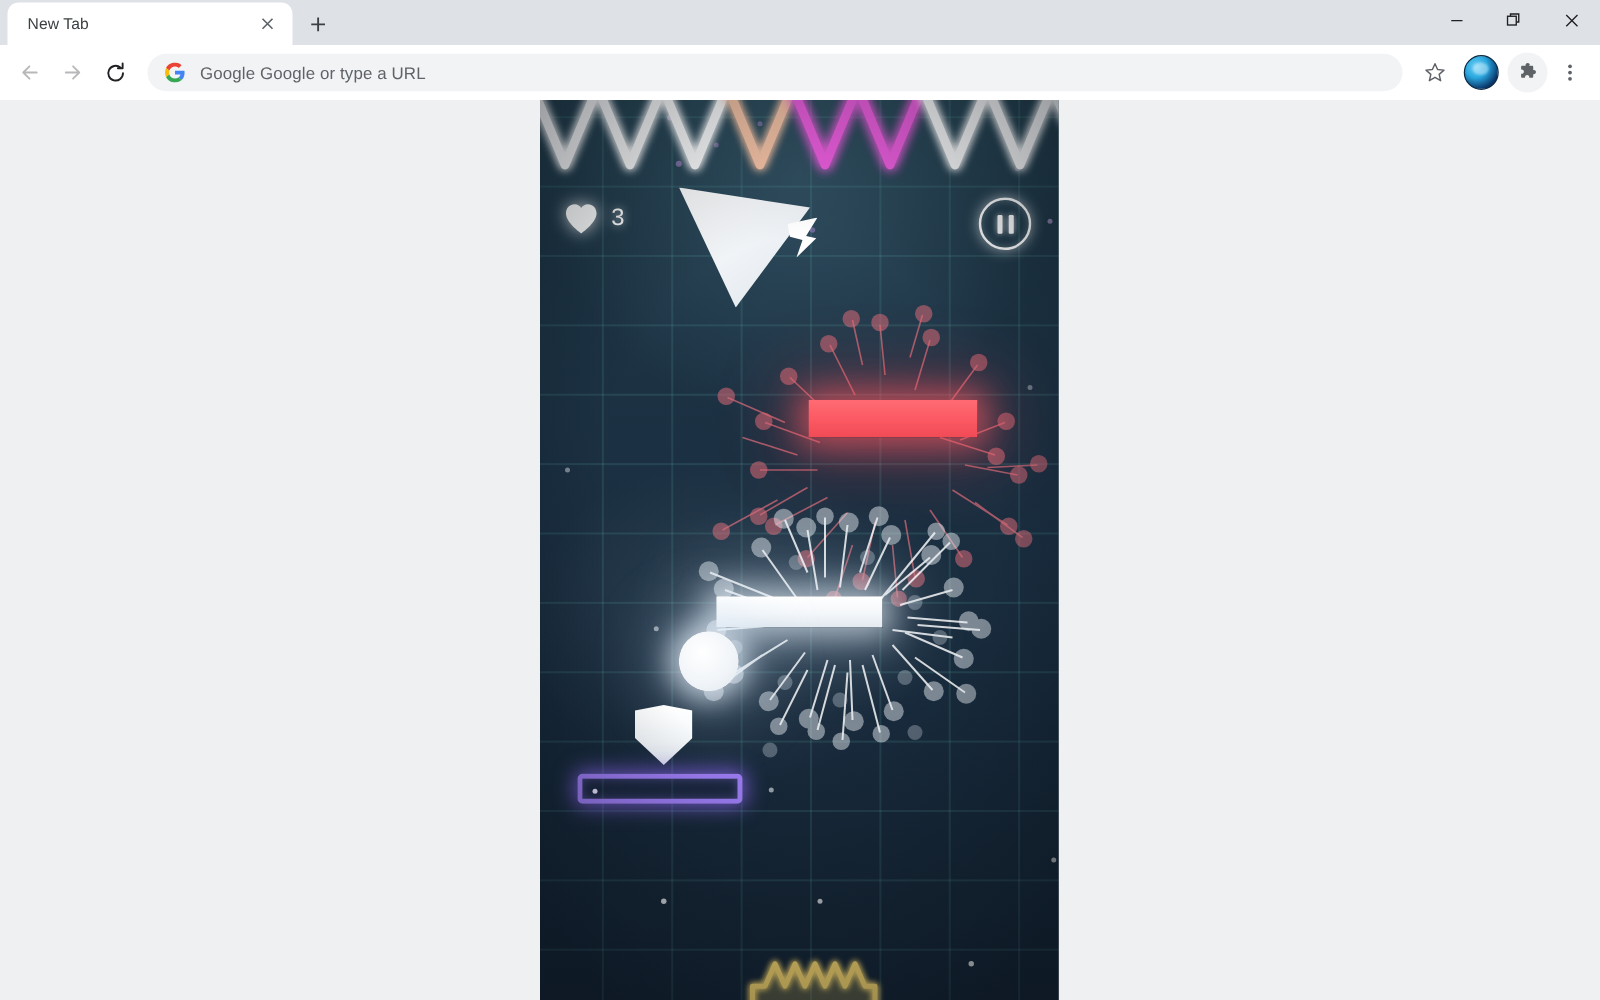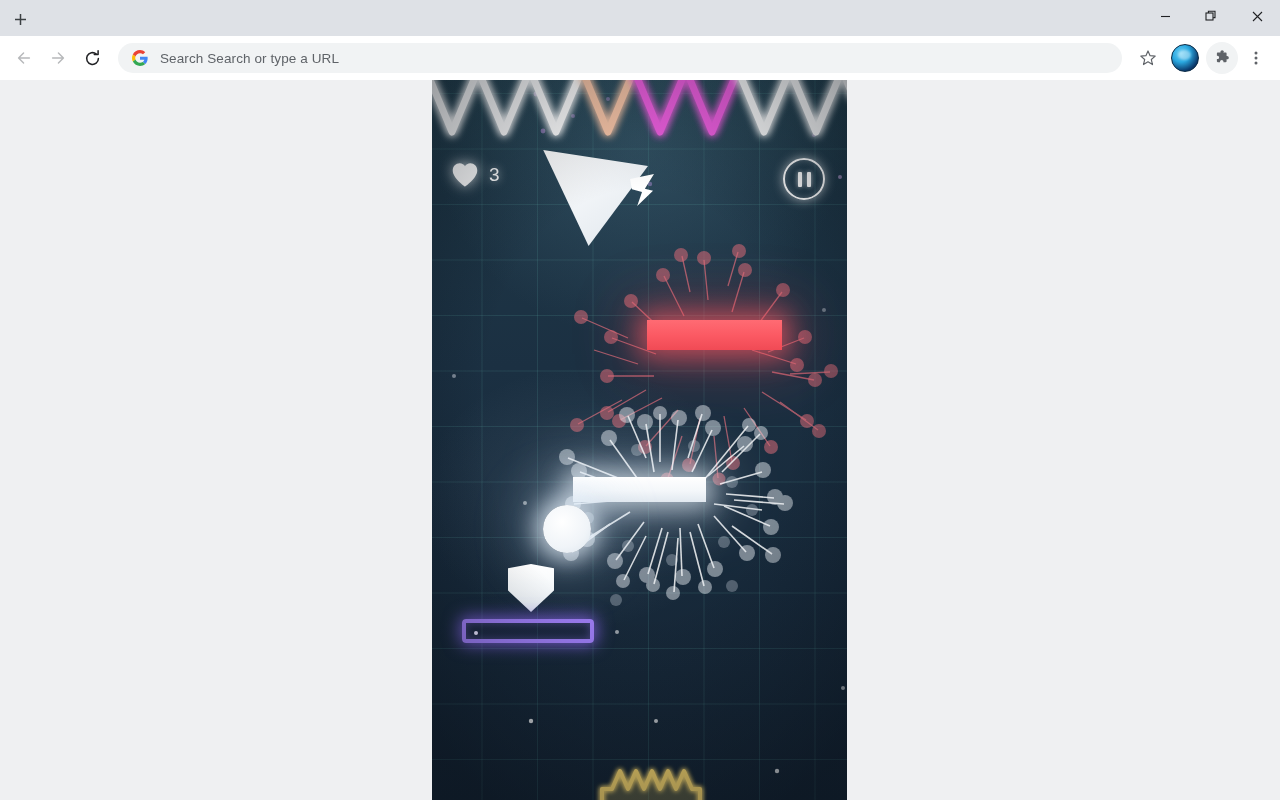--- a/index.html
+++ b/index.html
@@ -174,20 +174,28 @@
   
   .particles { position:absolute; inset:0; pointer-events:none; }
   .bg-dots { position:absolute; inset:0; pointer-events:none; }
 </style>
 </head>
 <body>
 
 <div class="browser">
 
   <div class="tabstrip">
+    <div class="tab">
+      <span class="tab-title">New Tab</span>
+      <span class="tab-close">
+        <svg width="10" height="10" viewBox="0 0 10 10">
+          <path d="M1 1 L9 9 M9 1 L1 9" stroke="#5f6368" stroke-width="1.3" fill="none"></path>
+        </svg>
+      </span>
+    </div>
     <div class="newtab-btn">
       <svg width="13" height="13" viewBox="0 0 13 13">
         <path d="M6.5 1 V12 M1 6.5 H12" stroke="#3c4043" stroke-width="1.5" fill="none"></path>
       </svg>
     </div>
 
     <div class="win-controls">
       <div class="win-btn">
         <svg width="11" height="11" viewBox="0 0 11 11">
           <path d="M1 5.5 H10" stroke="#202124" stroke-width="1.1"></path>
@@ -225,21 +233,21 @@
       </svg>
     </div>
 
     <div class="omnibox">
       <svg width="16" height="16" viewBox="0 0 48 48">
         <path fill="#EA4335" d="M24 9.5c3.5 0 6.6 1.2 9 3.6l6.7-6.7C35.6 2.6 30.2 0 24 0 14.6 0 6.5 5.4 2.5 13.2l7.9 6.1C12.3 13.5 17.7 9.5 24 9.5z"></path>
         <path fill="#4285F4" d="M46.98 24.55c0-1.57-.15-3.09-.38-4.55H24v9.02h12.94c-.58 2.96-2.26 5.48-4.78 7.18l7.73 6c4.51-4.18 7.09-10.36 7.09-17.65z"></path>
         <path fill="#FBBC05" d="M10.53 28.59c-.48-1.45-.76-2.99-.76-4.59s.27-3.14.76-4.59l-7.98-6.19C.92 16.46 0 20.12 0 24s.92 7.54 2.56 10.78l7.97-6.19z"></path>
         <path fill="#34A853" d="M24 48c6.48 0 11.93-2.13 15.89-5.81l-7.73-6c-2.15 1.45-4.92 2.3-8.16 2.3-6.26 0-11.57-4.22-13.47-9.91l-7.98 6.19C6.51 42.62 14.62 48 24 48z"></path>
       </svg>
-      <span class="omni-placeholder">Search Search or type a URL</span>
+      <span class="omni-placeholder">Google Google or type a URL</span>
     </div>
 
     <div class="tb-right">
       <div class="tb-icon">
         <svg width="18" height="18" viewBox="0 0 20 20">
           <path d="M10 2.2 L12.3 7.4 L18 7.9 L13.7 11.7 L15 17.3 L10 14.3 L5 17.3 L6.3 11.7 L2 7.9 L7.7 7.4 Z" stroke="#5f6368" stroke-width="1.3" fill="none" stroke-linejoin="round"></path>
         </svg>
       </div>
       <div class="avatar-btn"></div>
       <div class="tb-icon ext-btn">

